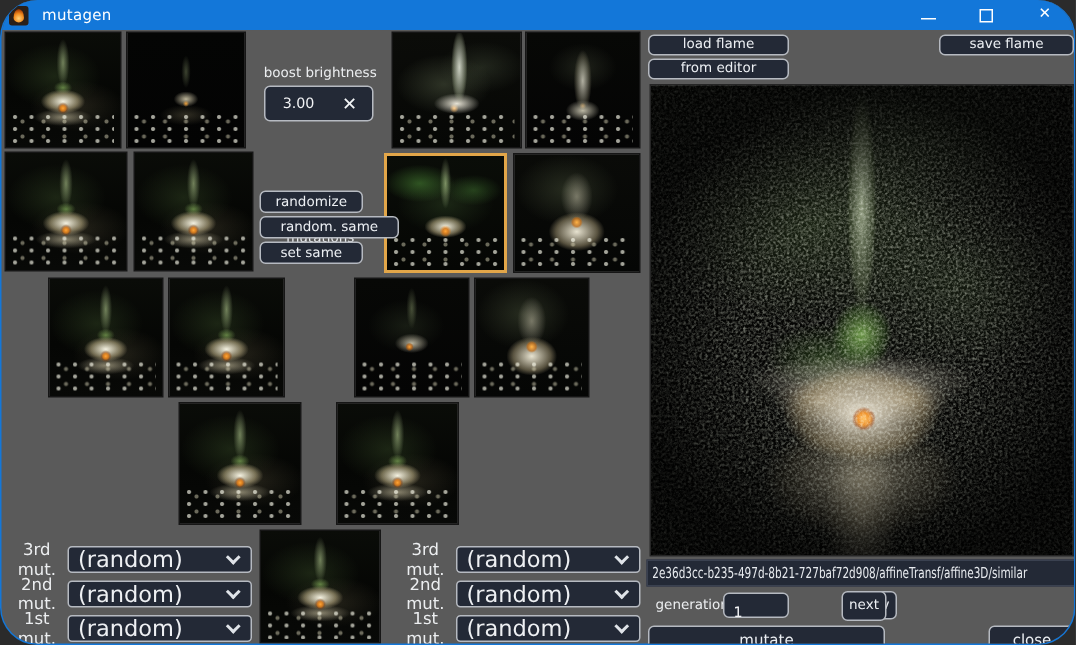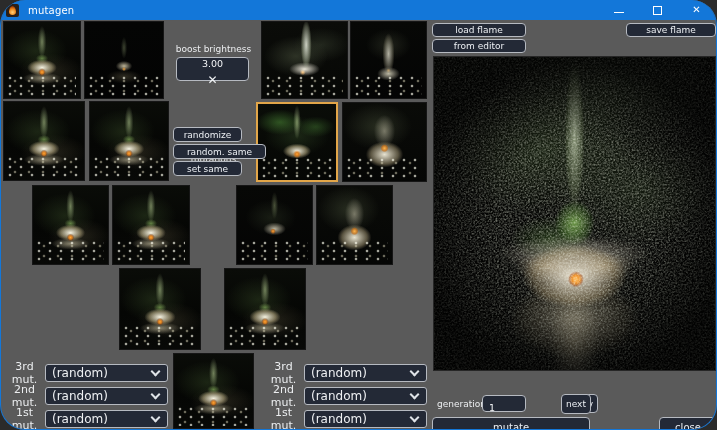--- a/index.html
+++ b/index.html
@@ -81,21 +81,21 @@
     linear-gradient(180deg,#0a0d08,#050604);}
   
   .lbl{position:absolute;color:#eceef0;font-size:9px;z-index:3;}
   .btn{position:absolute;display:flex;align-items:center;justify-content:center;
     background:#232936;color:#eceff3;border:1px solid #b6bac1;border-radius:4px;
     font-family:"DejaVu Sans",sans-serif;font-size:9px;padding:0;cursor:default;z-index:3;}
   .field{position:absolute;background:#232936;border:1px solid #b6bac1;border-radius:4px;z-index:3;}
   input.txt{background:transparent;border:none;outline:none;color:#f2f3f5;font-family:"DejaVu Sans",sans-serif;font-size:9.5px;width:100%;height:100%;padding:0 0 0 6px;}
   
   .boost-label{left:170px;top:44px;width:85px;text-align:center;}
-  .boost-field{left:175px;top:57px;width:73px;height:24px;display:flex;align-items:center;flex-direction:column;}
+  .boost-field{left:175px;top:57px;width:73px;height:24px;display:flex;align-items:center;}
   .boost-field input.txt{text-align:center;padding:0;width:44px;}
   .clear-x{flex:none;width:24px;text-align:center;color:#f2f4f6;font-size:12px;font-weight:bold;line-height:22px;cursor:default;}
   .mut-label{left:170px;top:110px;width:85px;text-align:center;margin-top:44px;}
   .btn-randomize{left:172px;top:127px;width:69px;height:15px;}
   .btn-random-same{left:172px;top:144px;width:93px;height:15px;}
   .btn-set-same{left:172px;top:161px;width:69px;height:15px;}
   
   .btn-load{left:431px;top:23px;width:94px;height:14px;}
   .btn-from{left:431px;top:39px;width:94px;height:14px;}
   .btn-save{left:625px;top:23px;width:90px;height:14px;}
@@ -126,21 +126,21 @@
   .gen-label{left:436px;top:399px;}
   .gen-field{left:481px;top:395px;width:44px;height:17px;}
   .btn-prev{left:528px;top:394px;width:30px;height:19px;margin-left:39px;}
   .btn-next{left:560px;top:394px;width:30px;height:20px;}
   .btn-mutate{left:431px;top:417px;width:158px;height:20px;font-size:10px;}
   .btn-close{left:658px;top:417px;width:58px;height:20px;font-size:10px;}
   
   .sel-row{position:absolute;display:flex;align-items:center;z-index:3;}
   .sel-label{width:41px;color:#eceef0;font-size:11px;flex:none;text-align:center;}
   .dropdown{width:123px;height:18px;background:#232936;border:1px solid #b6bac1;border-radius:3px;display:flex;align-items:center;}
-  .dd-value{flex:1;color:#eef0f3;font-size:12px;padding-left:6px;}
+  .dd-value{flex:1;color:#eef0f3;font-size:15px;padding-left:6px;}
   .chevron{flex:none;width:7px;height:7px;border-left:2px solid #dfe3e8;border-bottom:2px solid #dfe3e8;transform:rotate(-45deg);margin:-4px 8px 0 0;}
   .sl1{left:3px;top:360px;} .sl2{left:3px;top:383px;} .sl3{left:3px;top:406px;}
   .sr1{left:262px;top:360px;} .sr2{left:262px;top:383px;} .sr3{left:262px;top:406px;}
 </style>
 </head>
 <body>
 
 <div class="window">
 
   <div class="titlebar">
@@ -195,20 +195,23 @@
     <svg class="grain">
       <filter id="gr">
           <feTurbulence type="fractalNoise" baseFrequency="0.55" numOctaves="3" seed="7"></feTurbulence>
           <feColorMatrix type="matrix" values="0 0 0 0 0.85  0 0 0 0 0.9  0 0 0 0 0.75  1.2 1.2 1.2 0 -1.55"></feColorMatrix>
         </filter>
       <rect width="100%" height="100%" filter="url(#gr)"></rect>
     </svg>
     <div class="shade"></div>
   </div>
 
+  <div class="path-bar">
+    <span class="path-text">2e36d3cc-b235-497d-8b21-727baf72d908/affineTransf/affine3D/similar</span>
+  </div>
 
   <div class="lbl gen-label">generation</div>
   <div class="field gen-field">
     <input class="txt" readonly="" value="1" style="">
   </div>
   <button class="btn btn-prev">prev</button>
   <button class="btn btn-next">next</button>
 
   <button class="btn btn-mutate">mutate</button>
   <button class="btn btn-close">close</button>

